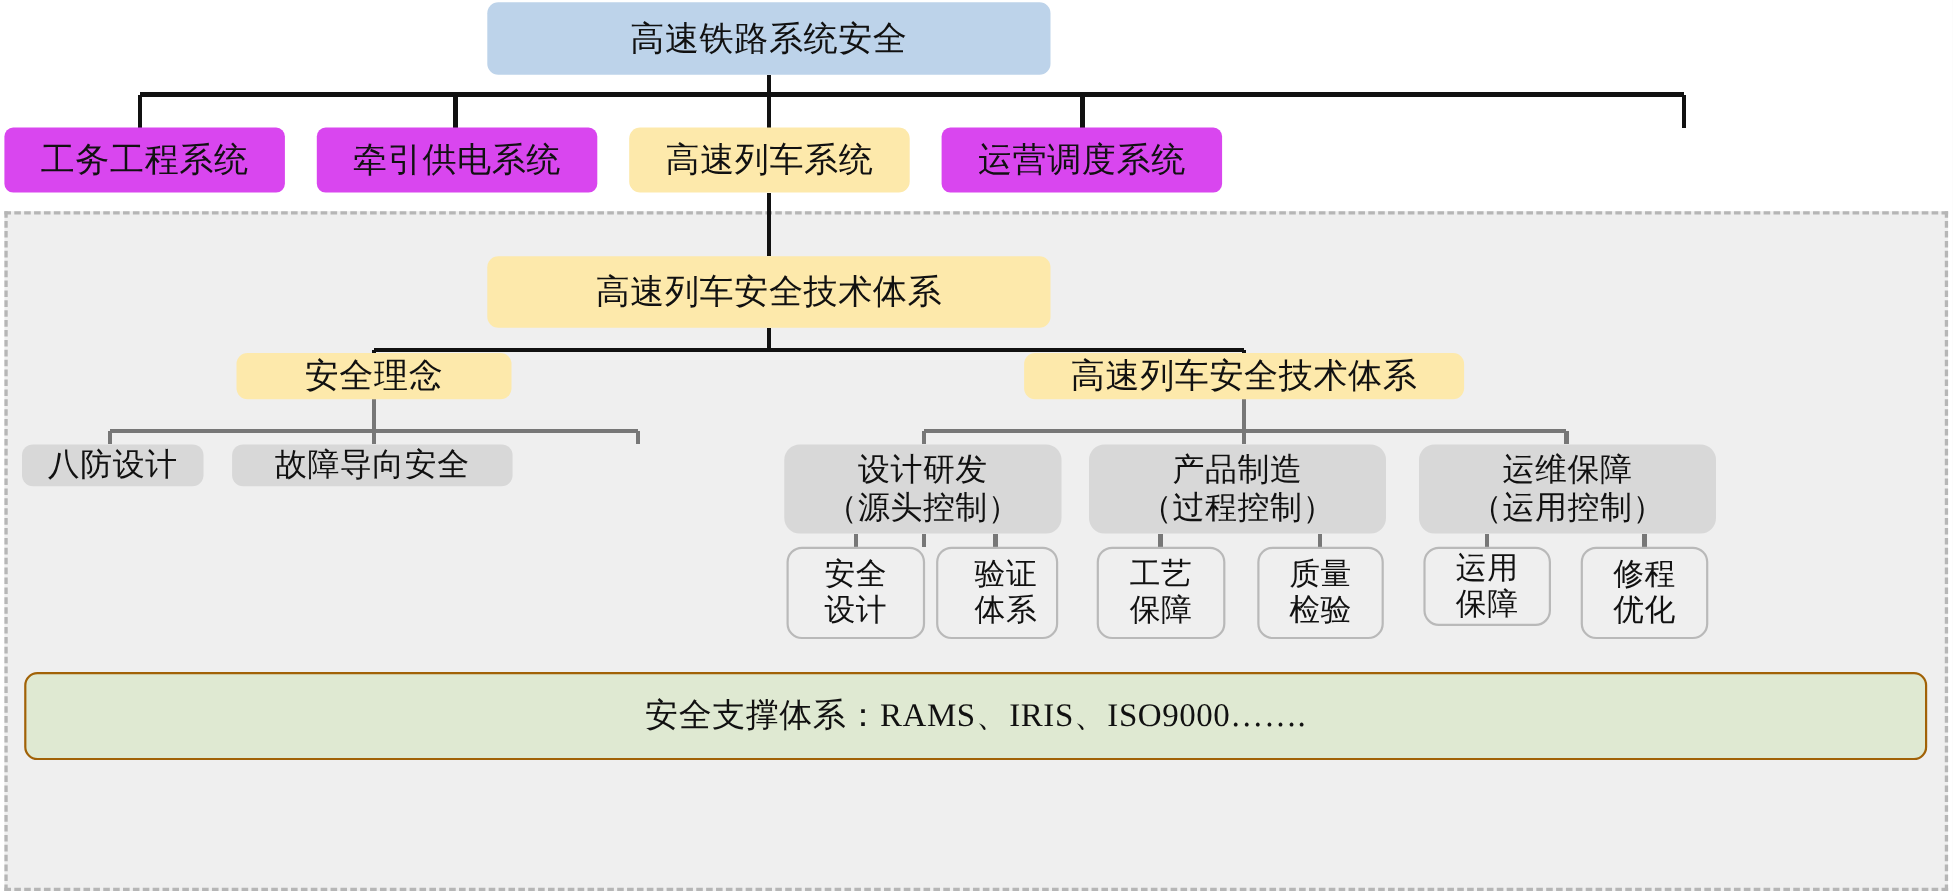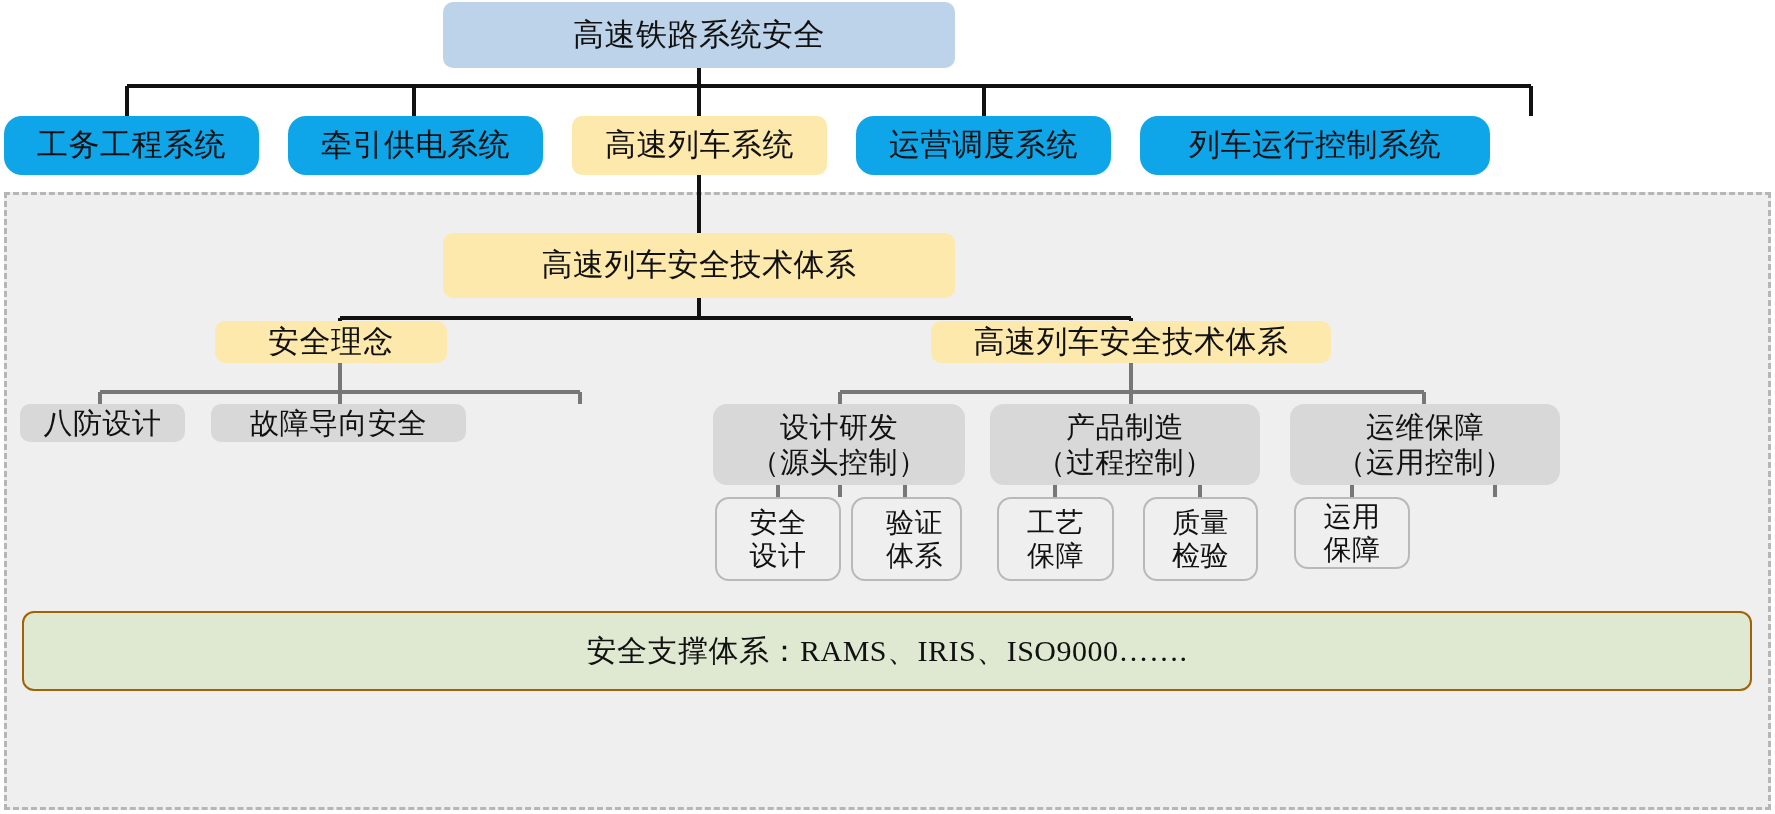--- a/index.html
+++ b/index.html
@@ -40,22 +40,22 @@
   
   .dashed-zone {
     position: absolute;
     box-sizing: border-box;
     background: #efefef;
     border: 3px dashed #b6b6b6;
   }
 
   
   .blue {
-    background: #0ea5e9;
-    border-radius: 18px;
+    background: #d946ef;
+    border-radius: 8px;
     font-size: 31px;
     font-family: Liberation Serif, serif;
   }
   .blue-top {
     background: #bdd3ea;
     border-radius: 10px;
     font-size: 31px;
   }
   
   .yellow {
@@ -151,29 +151,26 @@
   </div>
   <div class="node blue" style="left:288px; top:116px; width:255px; height:59px;">
     <span>牵引供电系统</span>
   </div>
   <div class="node yellow" style="left:572px; top:116px; width:255px; height:59px;">
     <span>高速列车系统</span>
   </div>
   <div class="node blue" style="left:856px; top:116px; width:255px; height:59px;">
     <span>运营调度系统</span>
   </div>
-  <div class="node blue" style="left:1140px; top:116px; width:350px; height:59px;">
-    <span>列车运行控制系统</span>
-  </div>
 
   <div class="node yellow" style="left:443px; top:233px; width:512px; height:65px;">
     <span>高速列车安全技术体系</span>
   </div>
 
-  <div class="node yellow" style="left:215px; top:321px; width:232px; height:42px;">
+  <div class="node yellow" style="left:215px; top:321px; width:250px; height:42px;">
     <span>安全理念</span>
   </div>
   <div class="node yellow" style="left:931px; top:321px; width:400px; height:42px;">
     <span>高速列车安全技术体系</span>
   </div>
 
   <div class="node grey" style="left:20px; top:404px; width:165px; height:38px;">
     <span>八防设计</span>
   </div>
   <div class="node grey" style="left:211px; top:404px; width:255px; height:38px;">
@@ -208,18 +205,22 @@
   </div>
   <div class="node leaf" style="left:1143px; top:497px; width:115px; height:84px; flex-direction:column;">
     <span>质量</span>
     <span>检验</span>
   </div>
 
   <div class="node leaf" style="left:1294px; top:497px; width:116px; height:72px; flex-direction:column;">
     <span>运用</span>
     <span>保障</span>
   </div>
+  <div class="node leaf" style="left:1437px; top:497px; width:116px; height:84px; flex-direction:column;">
+    <span>修程</span>
+    <span>优化</span>
+  </div>
 
   <div class="node green" style="left:22px; top:611px; width:1730px; height:80px;">
     <span>安全支撑体系：RAMS、IRIS、ISO9000…….</span>
   </div>
 
 </div>
 
 </body></html>

